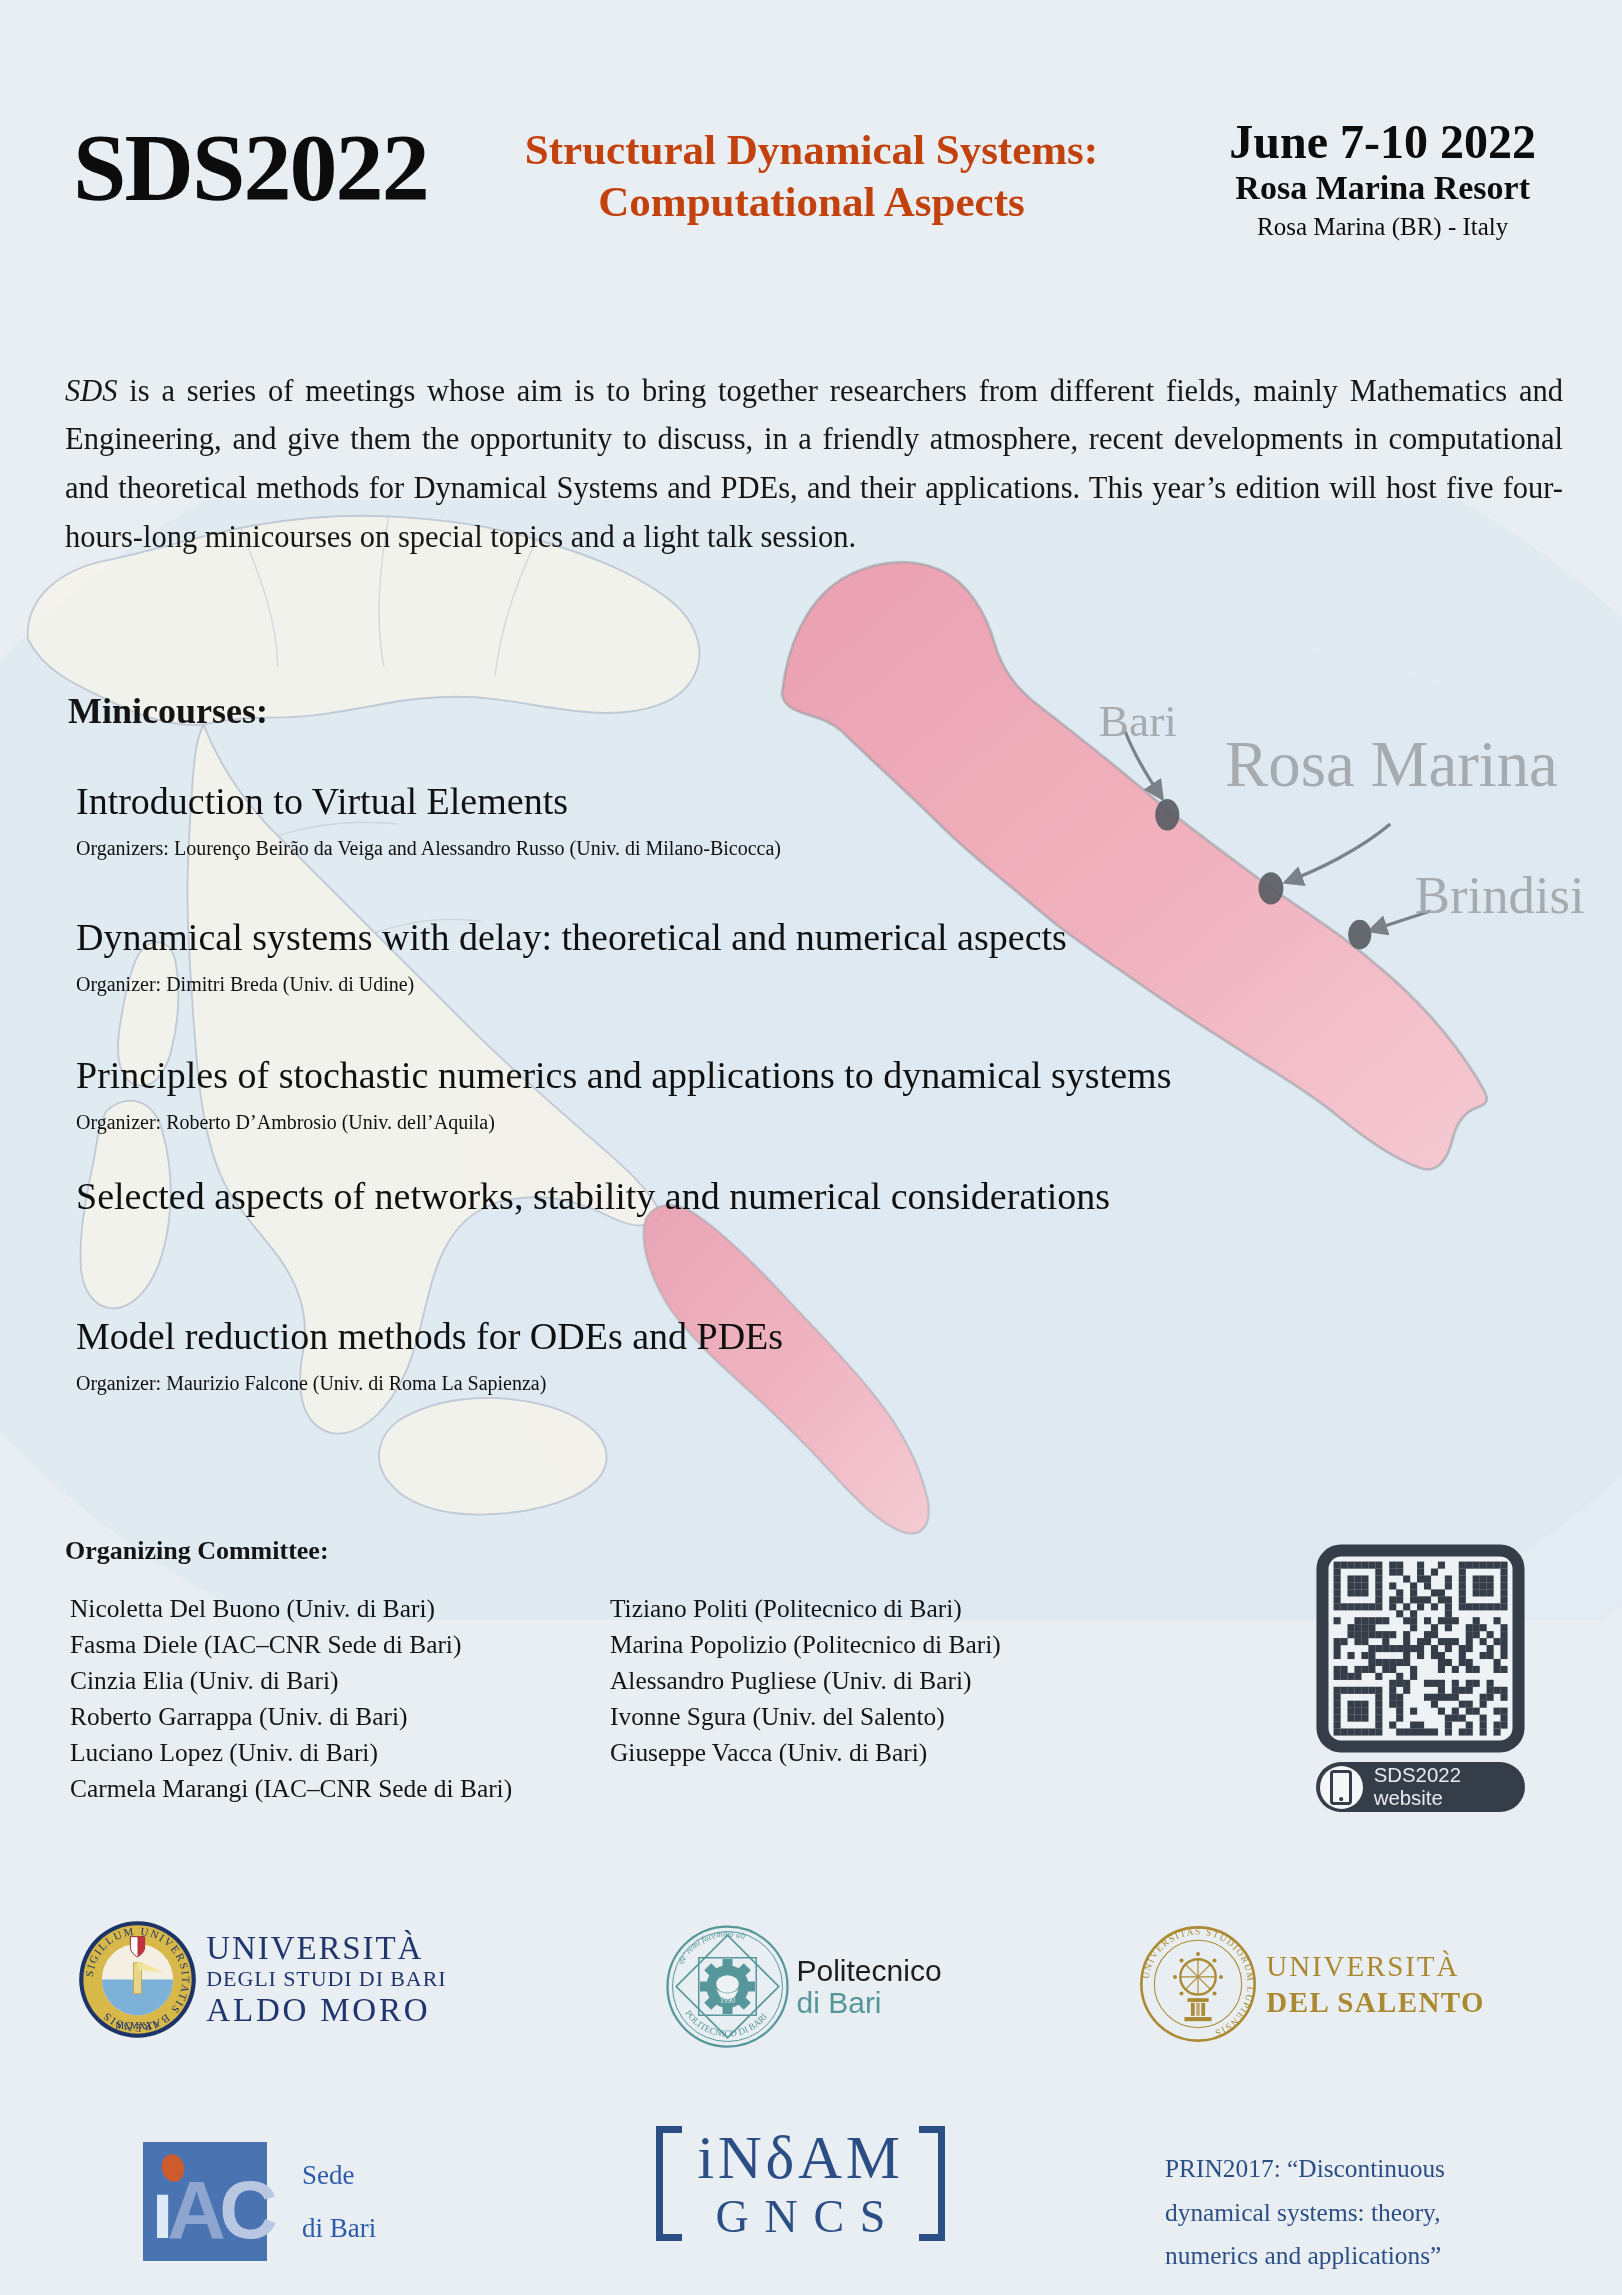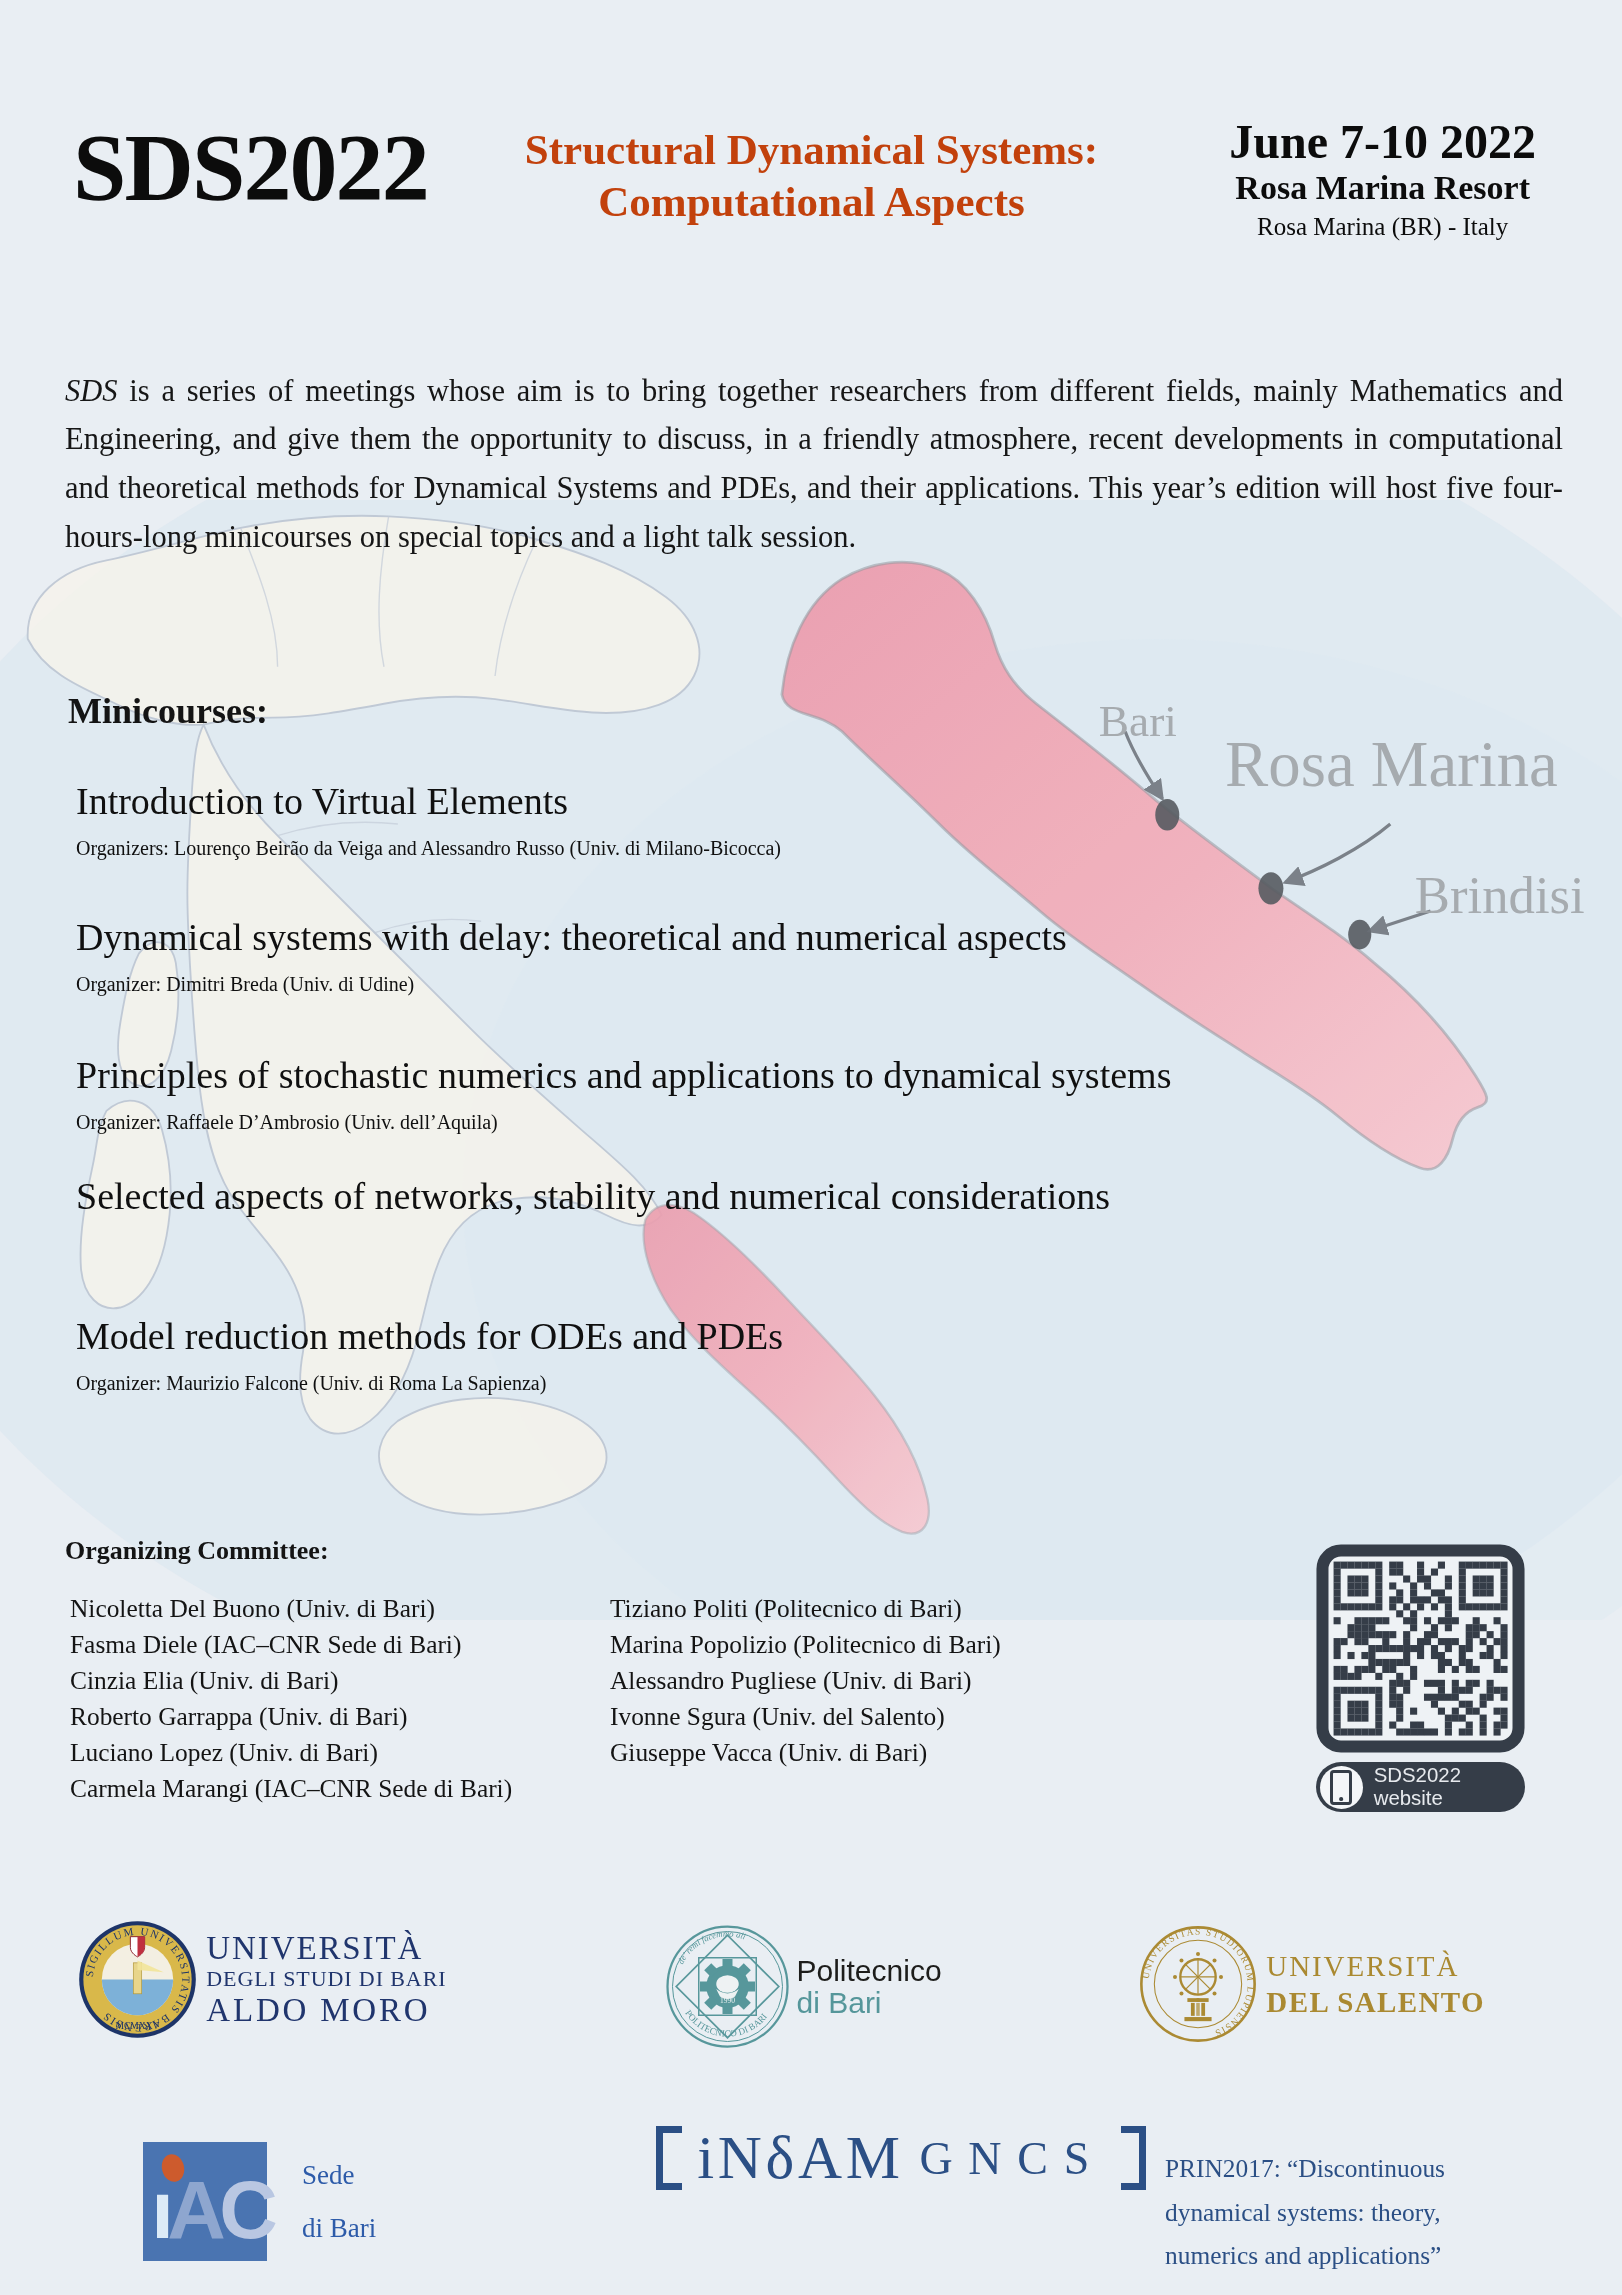--- a/index.html
+++ b/index.html
@@ -73,21 +73,21 @@
   .iac-a{color:#8ea6cf;}
   .iac-c{color:#b9c7e2;}
   .iac-dot{position:absolute;left:18.5px;top:12px;width:22px;height:28px;border-radius:50%;
            background:#cd5b2d;transform:rotate(-14deg);}
   .iac-text{margin-left:35px;color:#2d5ba9;font-size:27px;line-height:1.95;}
 
   .indam{left:656px;top:2126px;display:flex;align-items:stretch;color:#2b4f85;}
   .bracket{width:18.5px;border:0 solid #2b4f85;}
   .bracket-l{border-left-width:7.9px;border-top-width:7.9px;border-bottom-width:7.9px;}
   .bracket-r{border-right-width:7.9px;border-top-width:7.9px;border-bottom-width:7.9px;}
-  .indam-mid{display:flex;align-items:center;justify-content:center;
+  .indam-mid{display:flex;flex-direction:column;align-items:center;justify-content:center;
              padding:0 15.7px;}
   .indam-l1{font-size:61px;letter-spacing:3.7px;line-height:1.05;}
   .indam-l2{font-size:46px;letter-spacing:15.7px;margin-top:2.8px;text-indent:15.7px;line-height:1.05;}
 
   .prin{left:1165px;top:2147px;width:352px;color:#2b4f85;font-size:25.4px;line-height:1.72;}
 </style>
 </head>
 <body>
 
 <div class="page">
@@ -182,21 +182,21 @@
   <div class="abs mc-item" id="mc0">
     <div class="mc-title">Introduction to Virtual Elements</div>
     <div class="mc-org">Organizers: Lourenço Beirão da Veiga and Alessandro Russo (Univ. di Milano-Bicocca)</div>
   </div>
   <div class="abs mc-item" id="mc1">
     <div class="mc-title">Dynamical systems with delay: theoretical and numerical aspects</div>
     <div class="mc-org">Organizer: Dimitri Breda (Univ. di Udine)</div>
   </div>
   <div class="abs mc-item" id="mc2">
     <div class="mc-title">Principles of stochastic numerics and applications to dynamical systems</div>
-    <div class="mc-org">Organizer: Raffaele D’Ambrosio (Univ. dell’Aquila)</div>
+    <div class="mc-org">Organizer: Roberto D’Ambrosio (Univ. dell’Aquila)</div>
   </div>
   <div class="abs mc-item" id="mc3">
     <div class="mc-title">Selected aspects of networks, stability and numerical considerations</div>
   </div>
   <div class="abs mc-item" id="mc4">
     <div class="mc-title">Model reduction methods for ODEs and PDEs</div>
     <div class="mc-org">Organizer: Maurizio Falcone (Univ. di Roma La Sapienza)</div>
   </div>
 
   <div class="abs oc-heading">Organizing Committee:</div>

